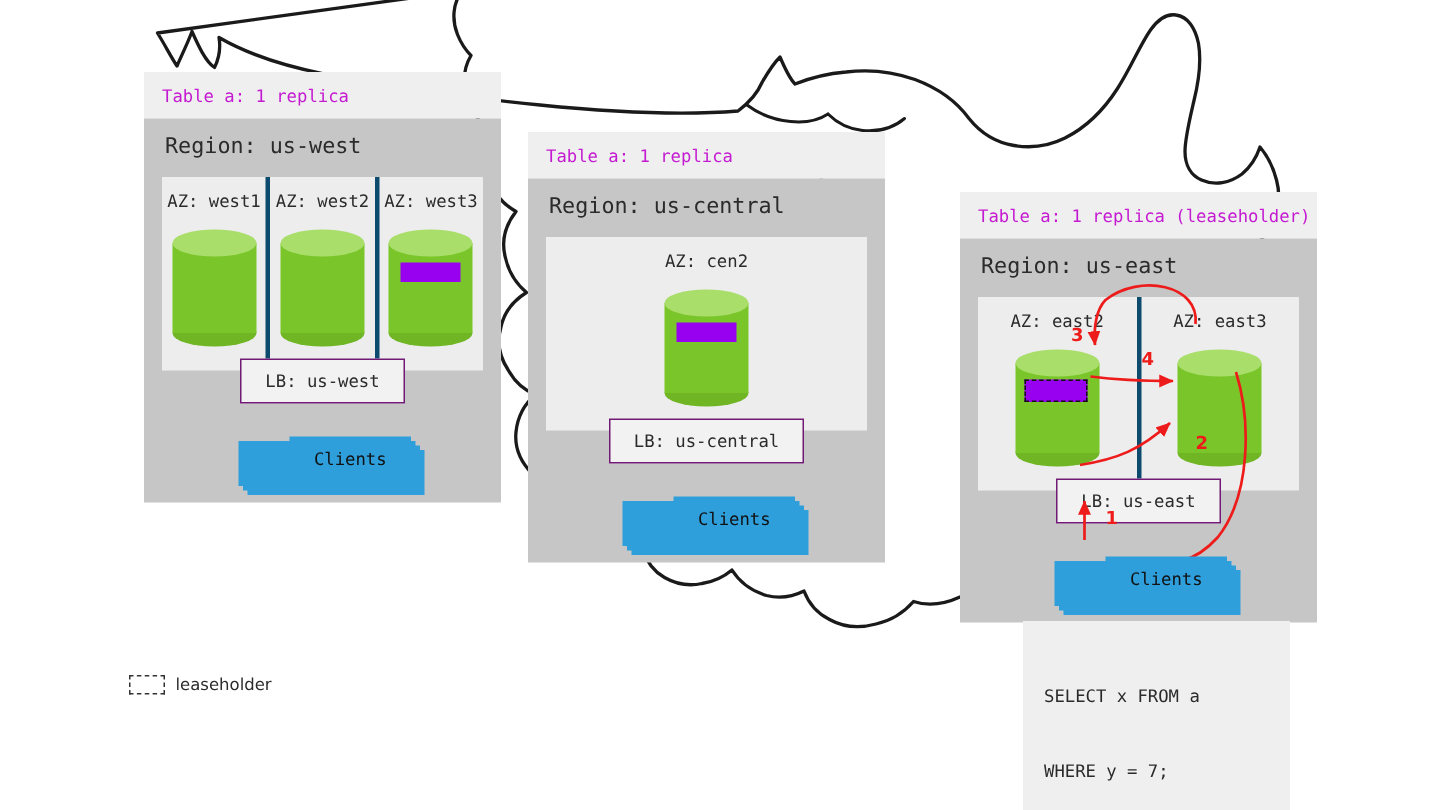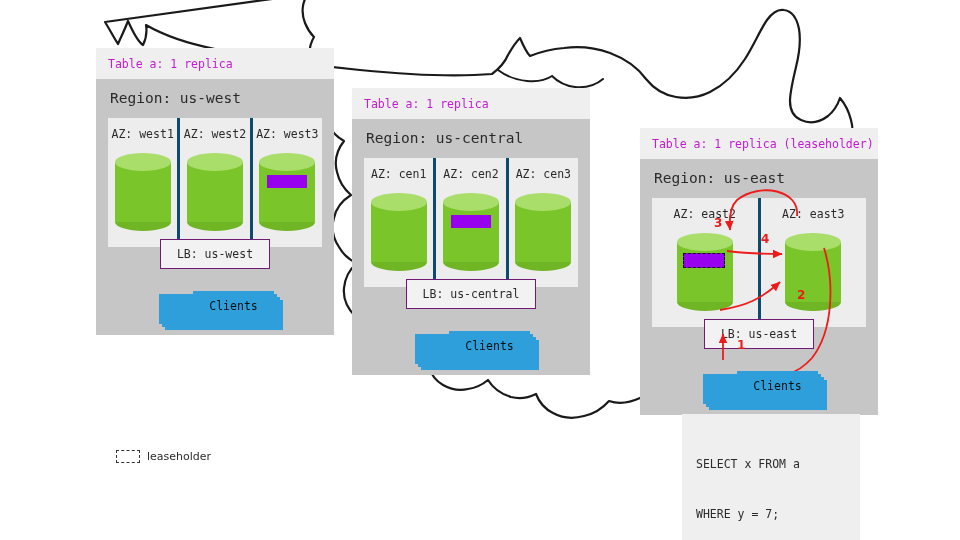--- a/index.html
+++ b/index.html
@@ -212,47 +212,31 @@
       </div>
     </div>
   </div>
 
   <div class="region" style="left:352px;top:88px;width:238px;">
     <div class="region-head">Table a: 1 replica</div>
     <div class="region-body">
       <div class="region-title">Region: us-central</div>
       <div class="az-row">
 
-        <div class="az">
-          <div class="az-label">AZ: cen1</div>
-          <div class="cyl">
-            <div class="cyl-bot"></div>
-              <div class="cyl-body"></div>
-              <div class="cyl-top"></div>
-          </div>
-        </div>
 
         <div class="az">
           <div class="az-label">AZ: cen2</div>
           <div class="cyl">
             <div class="cyl-bot"></div>
               <div class="cyl-body"></div>
               <div class="cyl-top"></div>
             <div class="lease"></div>
           </div>
         </div>
 
-        <div class="az">
-          <div class="az-label">AZ: cen3</div>
-          <div class="cyl">
-            <div class="cyl-bot"></div>
-              <div class="cyl-body"></div>
-              <div class="cyl-top"></div>
-          </div>
-        </div>
 
       </div>
       <div class="lb">LB: us-central</div>
       <div class="clients-wrap">
         <div class="clients-sh" style="left:9px;top:9px;width:100%;height:100%;"></div>
         <div class="clients-sh" style="left:6px;top:6px;width:100%;height:100%;"></div>
         <div class="clients-sh" style="left:3px;top:3px;width:100%;height:100%;"></div>
         <div class="clients">Clients</div>
       </div>
     </div>
@@ -317,18 +301,18 @@
 
     <path d="M824,248 C834,280 834,330 812,358 C796,376 778,378 765,373" fill="none" stroke="#ee1b1b" stroke-width="1.8" marker-end="url(#ah)"></path>
   </svg>
 
   <div class="anum" style="left:737px;top:338px;">1</div>
   <div class="anum" style="left:797px;top:288px;">2</div>
   <div class="anum" style="left:714px;top:216px;">3</div>
   <div class="anum" style="left:761px;top:232px;">4</div>
   <div class="anum" style="left:773px;top:376px;">5</div>
 
-  <div class="legend" style="left:116px;top:450px;align-items:center;">
+  <div class="legend" style="left:86px;top:450px;align-items:center;">
     <div class="legend-swatch"></div>
     <div class="legend-text">leaseholder</div>
   </div>
 
 </div>
 
 </body></html>

